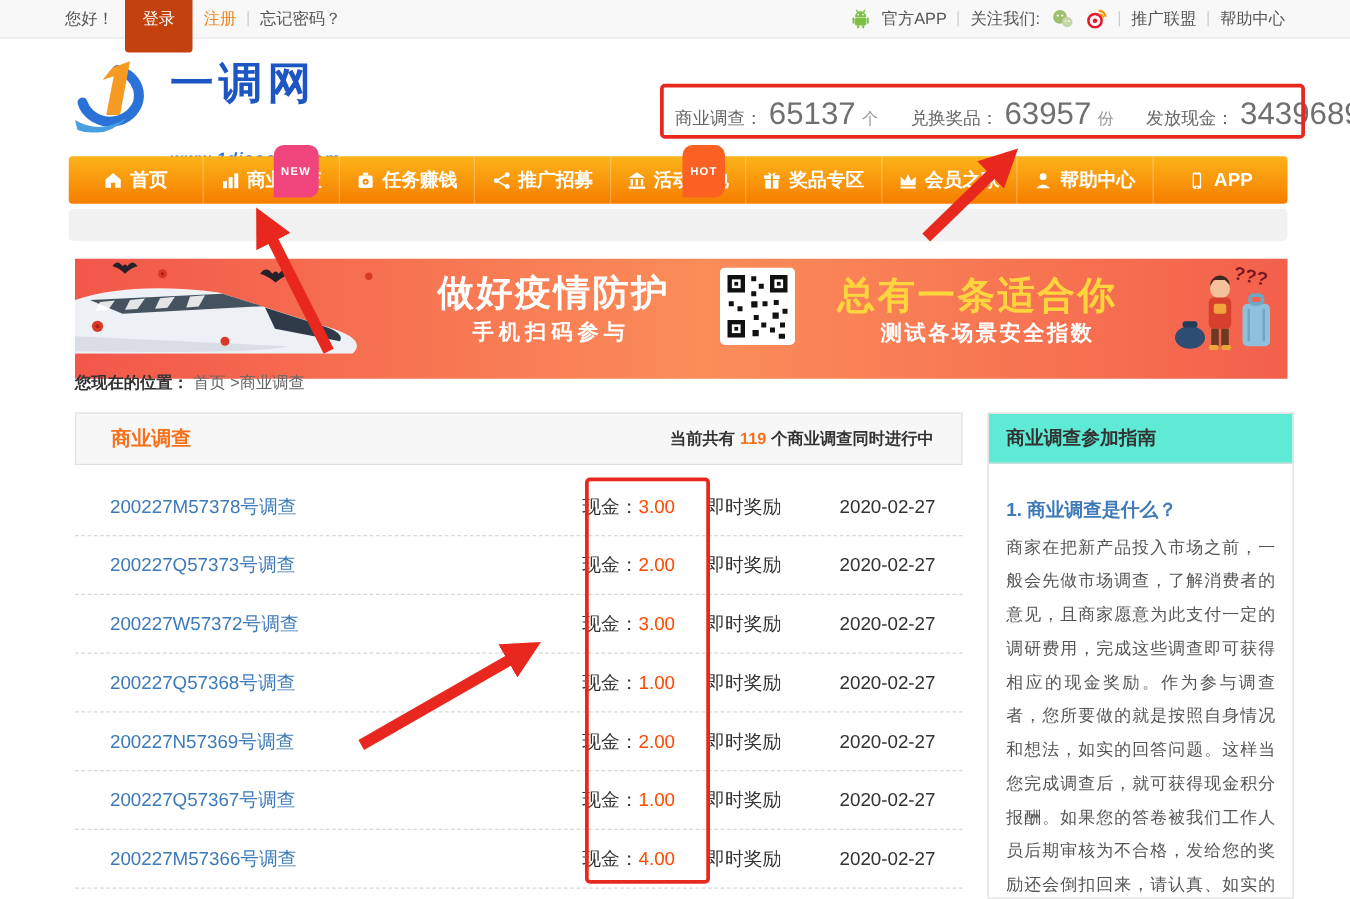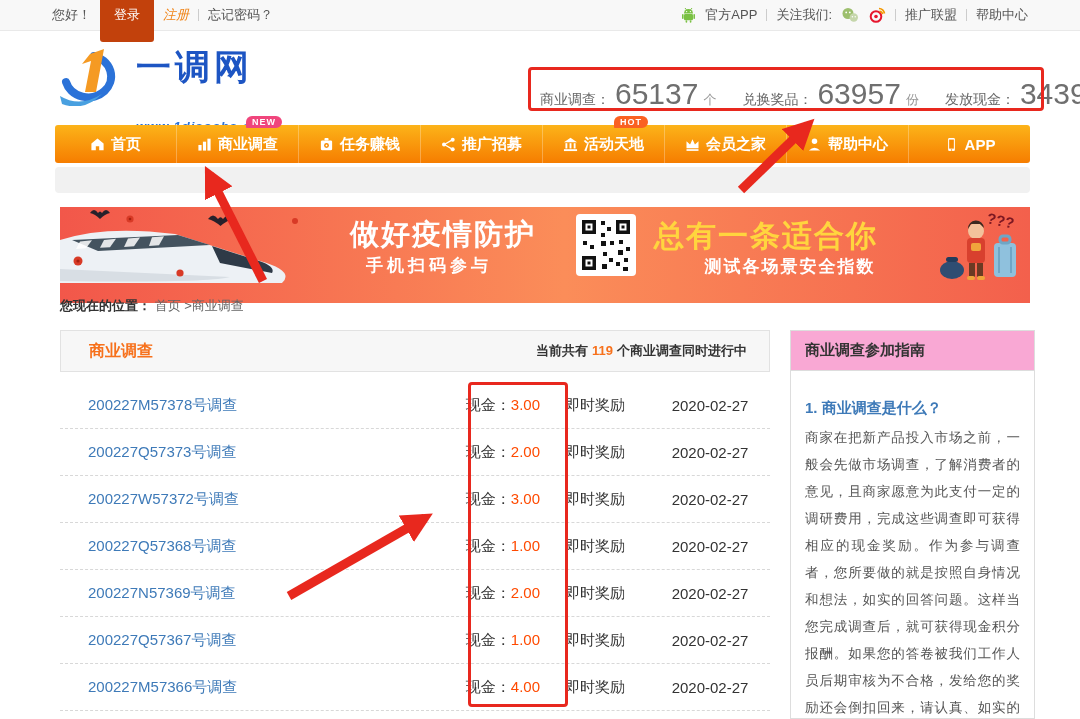--- a/index.html
+++ b/index.html
@@ -6,62 +6,62 @@
   html,body { width:1080px; height:719px; overflow:hidden; }
   body { position:relative; background:#fff; font-family:"Liberation Sans","DejaVu Sans",sans-serif; color:#555; }
 
   
   .topbar { position:absolute; top:0; left:0; width:1080px; height:31px;
             background:#f8f8f8; border-bottom:1px solid #e9e9e9;
             display:flex; align-items:center; justify-content:space-between;
             padding:0 52px; font-size:13px; color:#555; }
   .tb-grp { display:flex; align-items:center; gap:9px; }
   .btn-login { background:#c2410c; color:#fff; padding:18px 14px; border-radius:3px; cursor:pointer; }
-  .link-register { color:#f08519; cursor:pointer;font-style:italic; }
+  .link-register { color:#f08519; cursor:pointer; }
   .vline { width:1px; height:12px; background:#ccc; }
   .tb-ic { display:inline-flex; align-items:center; }
 
   
   .logo { position:absolute; left:52px; top:46px; display:flex; align-items:flex-start; gap:6px; cursor:pointer; }
   .logo-txt { display:flex; flex-direction:column; margin-top:4px;gap:32px; }
   .logo-name { font-size:35px; font-weight:bold; color:#1d55c3; letter-spacing:4px; line-height:34px; }
   .logo-url { font-size:13px; font-weight:bold; font-style:italic; color:#2b72d8; margin-top:3px; letter-spacing:1px; }
 
   .stats-row { position:absolute; left:540px; top:77px; display:flex; gap:26px; align-items:baseline; }
   .stat { display:flex; align-items:baseline; gap:5px; white-space:nowrap; }
   .stat-label { font-size:14px; color:#666;text-align:right; }
-  .stat-value { font-size:30px; color:#6f6f6f; }
+  .stat-value { font-size:25px; color:#6f6f6f; }
   .stat-unit { font-size:13px; color:#999; }
 
   
   .nav { position:absolute; left:55px; top:125px; width:975px; height:38px;
          background:linear-gradient(#fcb319,#f67d00); border-radius:3px; display:flex; z-index:5; }
   .nav-item { flex:1; display:flex; align-items:center; justify-content:center; gap:6px;
               color:#fff; font-weight:bold; font-size:15px; position:relative;
               border-left:1px solid rgba(255,255,255,.28); cursor:pointer; }
   .nav-item:first-child { border-left:none; }
   .nav-ic { display:inline-flex; }
   .badge { position:absolute; top:-9px; right:16px; font-size:9px; font-weight:bold; color:#fff;
-           padding:1px 6px; border-radius:8px 8px 8px 1px; letter-spacing:1px; }
+           padding:16px 6px; border-radius:8px 8px 8px 1px; letter-spacing:1px; }
   .badge:empty { display:none; }
   .badge-new { background:#f0457c; }
   .badge-hot { background:#fa6122; }
 
   .subbar { position:absolute; left:55px; top:167px; width:975px; height:26px;
             background:#f1f1f1; border-radius:4px; }
 
   
   .banner { position:absolute; left:60px; top:207px; width:970px; height:96px; overflow:hidden;
             background:linear-gradient(90deg,#f2574a,#fb8d59 52%,#f3604c); cursor:pointer; }
   .banner-title { position:absolute; left:238px; top:8px; width:290px; text-align:center;
                   color:#fff; font-size:29px; font-weight:bold; letter-spacing:2px; }
-  .banner-sub { position:absolute; left:224px; top:47px; width:290px; text-align:center;
+  .banner-sub { position:absolute; left:236px; top:47px; width:290px; text-align:center;
                 color:#fff; font-size:17px; font-weight:bold; letter-spacing:4px; }
   .banner-qr { position:absolute; left:516px; top:7px; }
-  .banner-headline { position:absolute; left:564px; top:9px; width:284px; text-align:center;
+  .banner-headline { position:absolute; left:580px; top:9px; width:284px; text-align:center;
                      color:#ffd53e; font-size:30px; font-weight:bold; letter-spacing:2px; }
   .banner-subheadline { position:absolute; left:588px; top:48px; width:284px; text-align:center;
                         color:#fff; font-size:17px; font-weight:bold; letter-spacing:2px; }
   .banner-train { position:absolute; left:0; top:0; }
   .banner-traveler { position:absolute; left:878px; top:0; }
 
   
   .breadcrumb { position:absolute; left:60px; top:297px; font-size:13px; color:#666; }
   .bc-prefix { font-weight:bold; color:#333; }
   .bc-link { color:#666; cursor:pointer; }
@@ -78,21 +78,21 @@
   .row { height:47px; display:flex; align-items:center; border-bottom:1px dashed #d8d8d8; font-size:15px; }
   .row-name { flex:1; padding-left:28px; color:#3e7ab8; cursor:pointer; }
   .row-cash { width:175px; text-align:right; color:#333; }
   .row-cash .val { color:#ff4a00; }
   .row-reward { width:110px; text-align:center; color:#333; }
   .row-date { width:120px; text-align:center; color:#333; }
 
   
   .sidebar { position:absolute; left:790px; top:330px; width:245px; height:389px;
              border:1px solid #ddd; background:#fff; overflow:hidden; }
-  .sidebar-head { height:40px; background:#f9a8d4; border-bottom:1px solid #ddd;
+  .sidebar-head { height:40px; background:#5eead4; border-bottom:1px solid #ddd;
                   display:flex; align-items:center; padding-left:14px;
                   font-weight:bold; font-size:15px; color:#333; }
   .sidebar-body { padding:8px 14px 0; }
   .q { color:#3e7ab8; font-weight:bold; font-size:15px; }
   .q1 { margin:20px 0 6px; }
   .para { font-size:13.5px; color:#555; line-height:27px; text-align:justify; }
 
   
   .anno-box { position:absolute; border:3px solid #e8281e; border-radius:4px;
               z-index:40; pointer-events:none; }
@@ -234,20 +234,32 @@
         <svg width="15" height="15" viewBox="0 0 16 16">
           <path d="M8 .8 L15 5.6 H1 Z" fill="#fff"></path>
           <rect x="2.6" y="6.6" width="2" height="5.6" fill="#fff"></rect>
           <rect x="7" y="6.6" width="2" height="5.6" fill="#fff"></rect>
           <rect x="11.4" y="6.6" width="2" height="5.6" fill="#fff"></rect>
           <rect x="1" y="13" width="14" height="2" fill="#fff"></rect>
         </svg>
       </span>
     <span>活动天地</span>
     <span class="badge badge-hot">HOT</span>
+  </div>
+  <div class="nav-item">
+    <span class="nav-ic">
+        <svg width="15" height="15" viewBox="0 0 16 16">
+          <rect x="1.4" y="3.4" width="13.2" height="3.2" fill="#fff"></rect>
+          <rect x="2.4" y="7.4" width="11.2" height="7.4" fill="#fff"></rect>
+          <rect x="7.2" y="3.4" width="1.6" height="11.4" fill="#f88c00"></rect>
+          <path d="M5 .8 q2 .2 3 2.6 q-3.4.4-3-2.6z" fill="#fff"></path>
+          <path d="M11 .8 q-2 .2-3 2.6 q3.4.4 3-2.6z" fill="#fff"></path>
+        </svg>
+      </span>
+    <span>奖品专区</span>
   </div>
   <div class="nav-item">
     <span class="nav-ic">
         <svg width="15" height="15" viewBox="0 0 16 16">
           <path d="M1.6 12 L1.6 4.6 L5.4 8 L8 2.4 L10.6 8 L14.4 4.6 L14.4 12 Z" fill="#fff"></path>
           <rect x="1.6" y="13" width="12.8" height="1.8" fill="#fff"></rect>
         </svg>
       </span>
     <span>会员之家</span>
   </div>

